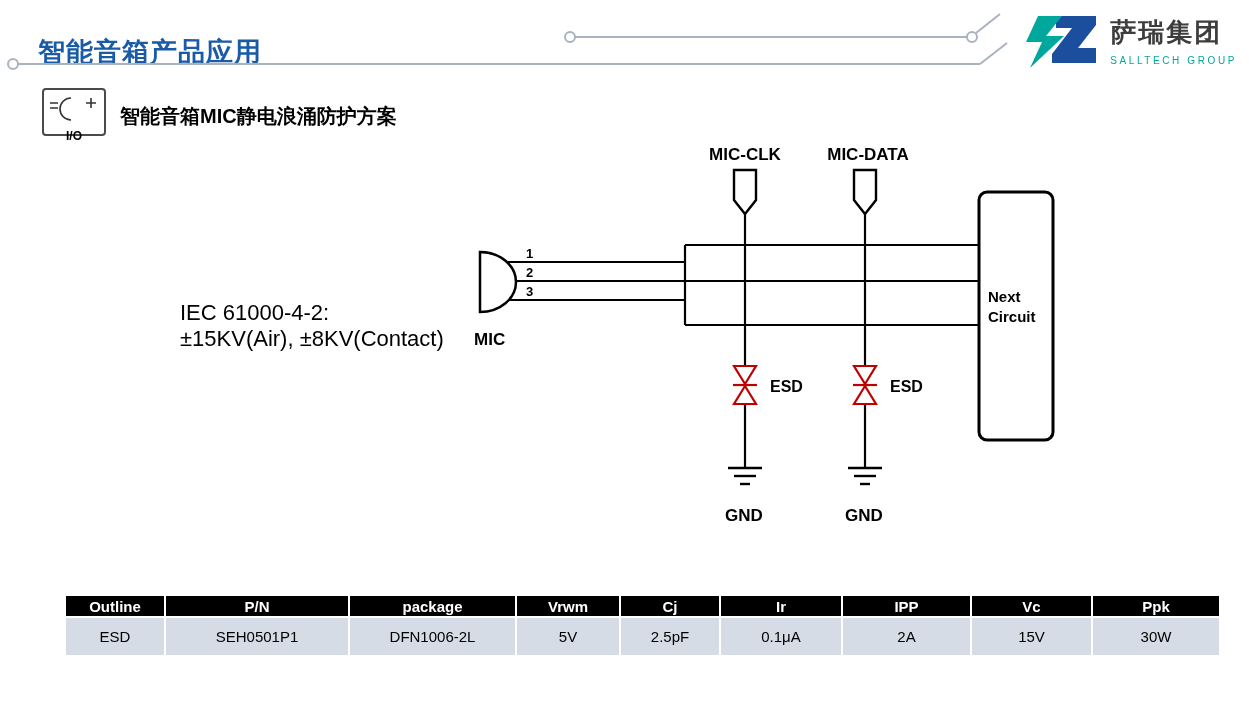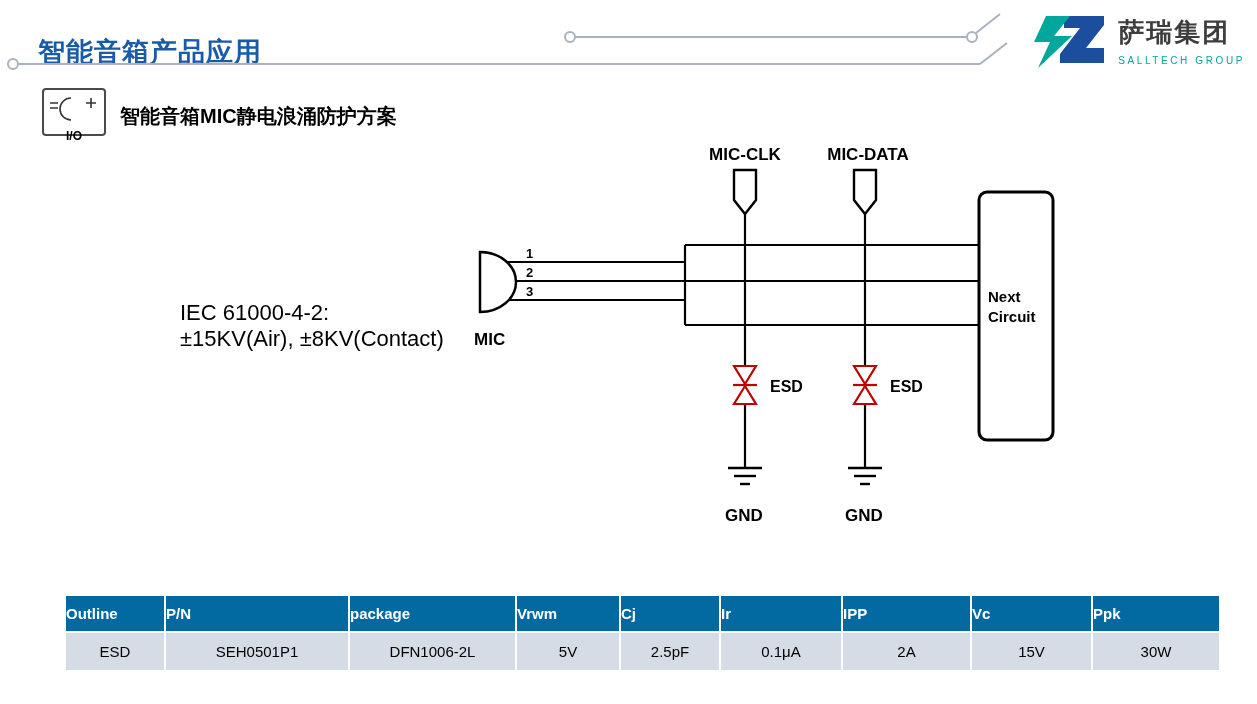--- a/index.html
+++ b/index.html
@@ -8,21 +8,21 @@
     width:1257px; height:704px; position:relative; overflow:hidden;
     font-family:"Liberation Sans", sans-serif;
     color:#000;
   }
   .page-title {
     position:absolute; left:38px; top:34px;
     font-size:27px; font-weight:bold; color:#1A5BA8; letter-spacing:1px;
   }
   
   .logo {
-    position:absolute; right:12px; top:14px;
+    position:absolute; right:20px; top:14px;
     display:flex; align-items:center; gap:10px;
   }
   .logo-text { display:flex; flex-direction:column; }
   .logo-cn { font-size:26px; font-weight:bold; color:#3D3D3D; letter-spacing:2px; line-height:1.1; }
   .logo-en { font-size:10px; color:#00A79D; letter-spacing:2.6px; margin-top:9px; }
   
   .io-box {
     position:absolute; left:42px; top:88px; width:64px; height:48px;
     border:2px solid #4a4a4a; border-radius:4px; background:#fff;
   }
@@ -37,22 +37,22 @@
   }
   
   .diagram-svg { position:absolute; left:0; top:0; }
   svg text { font-family:"Liberation Sans", sans-serif; }
   
   .spec {
     position:absolute; left:64px; top:594px; width:1137px;
     border-collapse:separate; border-spacing:2px; table-layout:fixed;
   }
   .spec th {
-    background:#0369a1; color:#ffffff; font-weight:bold; font-size:15px;
-    height:35px; text-align:left; vertical-align:middle;
+    background:#000000; color:#ffffff; font-weight:bold; font-size:15px;
+    height:20px; text-align:center; vertical-align:middle;
   }
   .spec td {
     background:#D6DCE5; color:#000; font-size:15px;
     height:37px; text-align:center; vertical-align:middle;
   }
 </style>
 </head>
 <body>
 
 <div class="page-title">智能音箱产品应用</div>

